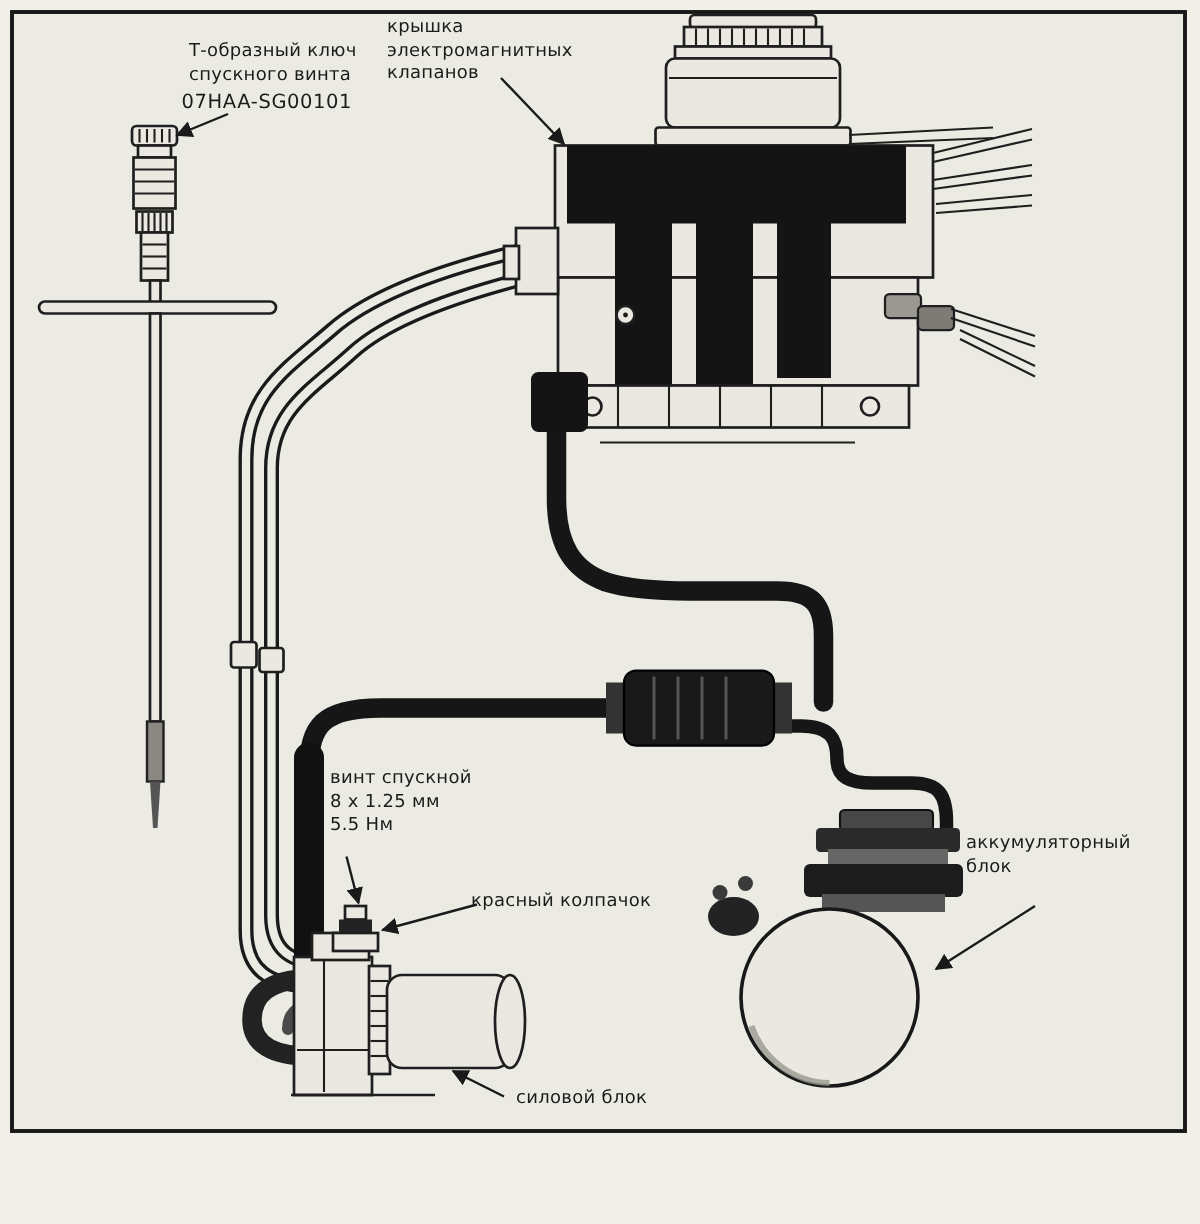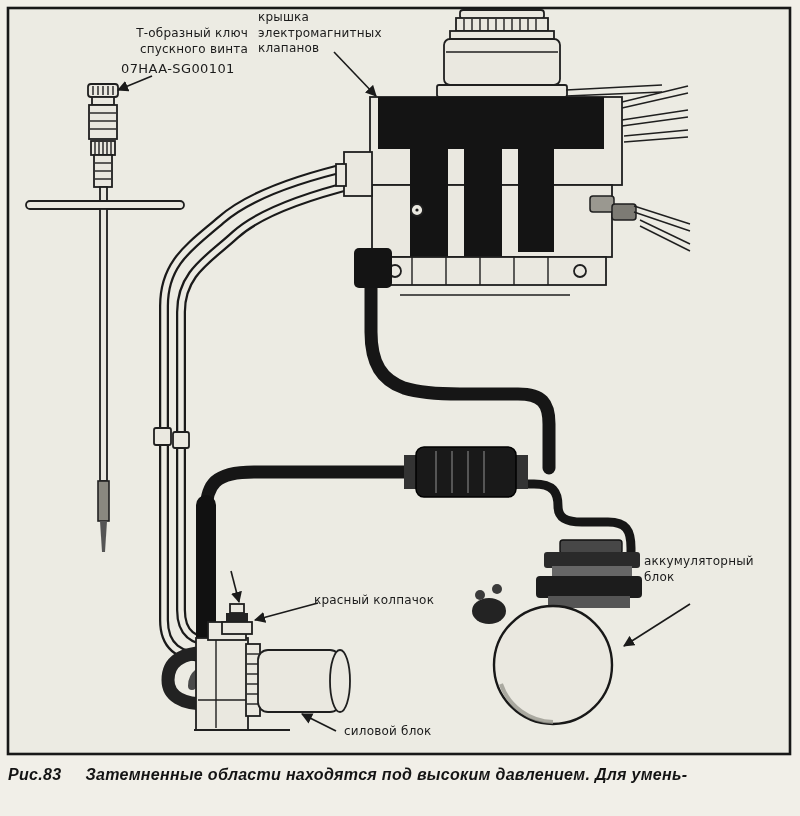--- a/index.html
+++ b/index.html
@@ -212,29 +212,29 @@
   <g class="arrow">
     <path d="M 152,76 L 118,90" marker-end="url(#arr)"></path>
     <path d="M 334,52 L 376,96" marker-end="url(#arr)"></path>
     <path d="M 231,571 L 239,602" marker-end="url(#arr)"></path>
     <path d="M 318,603 L 255,620" marker-end="url(#arr)"></path>
     <path d="M 690,604 L 624,646" marker-end="url(#arr)"></path>
     <path d="M 336,731 L 302,714" marker-end="url(#arr)"></path>
   </g>
 </svg>
 
-  <div class="label" style="left:126px;top:26px;width:122px;text-align:right">Т-образный ключ
+  <div class="label" style="left:126px;top:26px;width:122px;text-align:left">Т-образный ключ
 спускного винта</div>
   <div class="label bold" style="left:121px;top:61px">07HAA-SG00101</div>
   <div class="label" style="left:258px;top:10px;width:124px;">крышка
 электромагнитных
 клапанов</div>
+  <div class="label" style="left:220px;top:511px">винт спускной
+8 х 1.25 мм
+5.5 Нм</div>
   <div class="label" style="left:314px;top:593px">красный колпачок</div>
   <div class="label" style="left:644px;top:554px;width:142px">аккумуляторный блок</div>
   <div class="label" style="left:344px;top:724px">силовой блок</div>
 
   <div class="caption">
-    <div>
-      <span class="fig">Рис.83</span><span>Затемненные области находятся под высоким давлением. Для умень-</span>
-    </div>
   </div>
 
 </div>
 
 </body></html>

